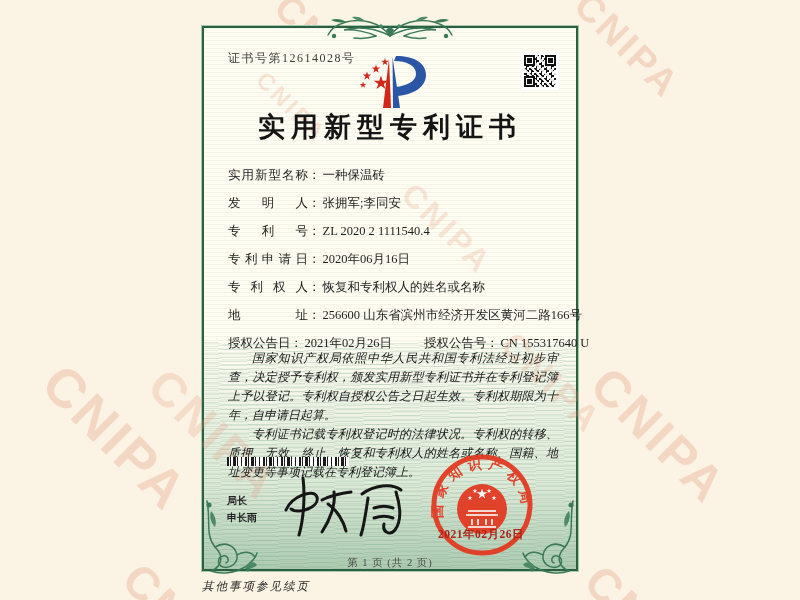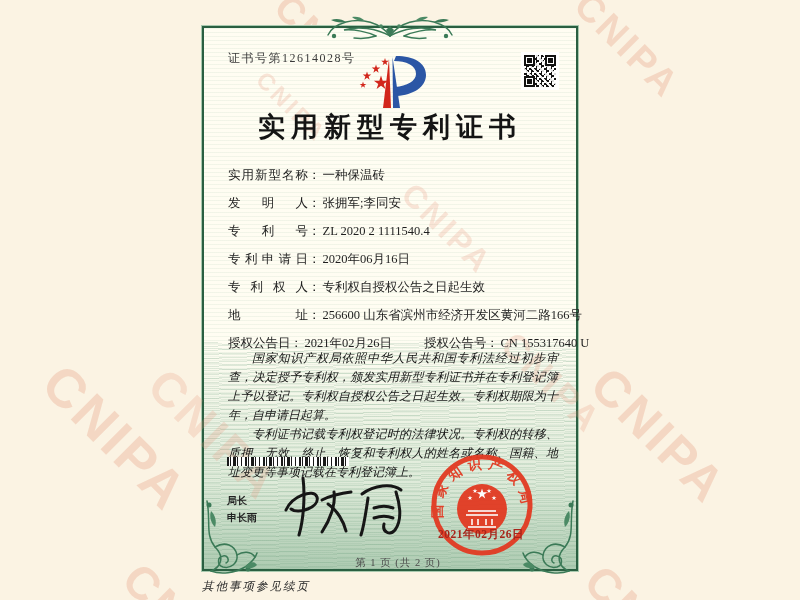--- a/index.html
+++ b/index.html
@@ -65,21 +65,21 @@
              #fff 4px 6px,#191919 6px 9px,#fff 9px 10px,#191919 10px 11px,#fff 11px 14px,
              #191919 14px 15px,#fff 15px 18px);}
   .signer{position:absolute;left:23px;top:464px;z-index:3;
           font-family:"Liberation Sans","DejaVu Sans",sans-serif;font-weight:bold;
           font-size:10px;color:#222;line-height:17px;}
   .signature{position:absolute;left:66px;top:446px;z-index:3;}
   .seal{position:absolute;left:226px;top:425px;width:104px;height:104px;z-index:5;opacity:.95;}
   .seal-date{position:absolute;left:234px;top:499px;width:100px;z-index:6;font-size:11.5px;
              font-weight:bold;color:#a8241a;letter-spacing:.5px;white-space:nowrap;}
   .page-ind{position:absolute;left:0;width:100%;top:528px;text-align:center;font-size:10.5px;
-            letter-spacing:1px;color:#4a4a4a;z-index:3;padding-left:8px;}
+            letter-spacing:1px;color:#4a4a4a;z-index:3;}
 
   .cont-note{position:absolute;left:202px;width:376px;top:579px;z-index:2;
              font-size:11.5px;font-style:italic;letter-spacing:2px;color:#2c2c2c;}
 </style>
 </head>
 <body>
 
 <div class="page">
 
   <span class="wm" style="left:296px;top:-14px;font-size:38px">CNIPA</span>
@@ -170,21 +170,21 @@
     <div class="row" style="top:139px">
       <span class="f-label">实用新型名称</span><span class="f-colon">：</span><span>一种保温砖</span>
     </div>
     <div class="row" style="top:195px">
       <span class="f-label">专利号</span><span class="f-colon">：</span><span>ZL 2020 2 1111540.4</span>
     </div>
     <div class="row" style="top:223px">
       <span class="f-label">专利申请日</span><span class="f-colon">：</span><span>2020年06月16日</span>
     </div>
     <div class="row" style="top:251px">
-      <span class="f-label">专利权人</span><span class="f-colon">：</span><span>专利权自授权公告之日起生效</span>
+      <span class="f-label">专利权人</span><span class="f-colon">：</span><span>恢复和专利权人的姓名或名称</span>
     </div>
     <div class="row" style="top:279px">
       <span class="f-label">地址</span><span class="f-colon">：</span><span>256600 山东省滨州市经济开发区黄河二路166号</span>
     </div>
     <div class="row" style="top:307px">
       <span class="f-label" style="width:62px">授权公告日</span><span class="f-colon">：</span><span>2021年02月26日</span>
       <span class="grant2">
         <span class="f-label" style="width:62px">授权公告号</span><span class="f-colon">：</span><span>CN 155317640 U</span>
       </span>
     </div>

